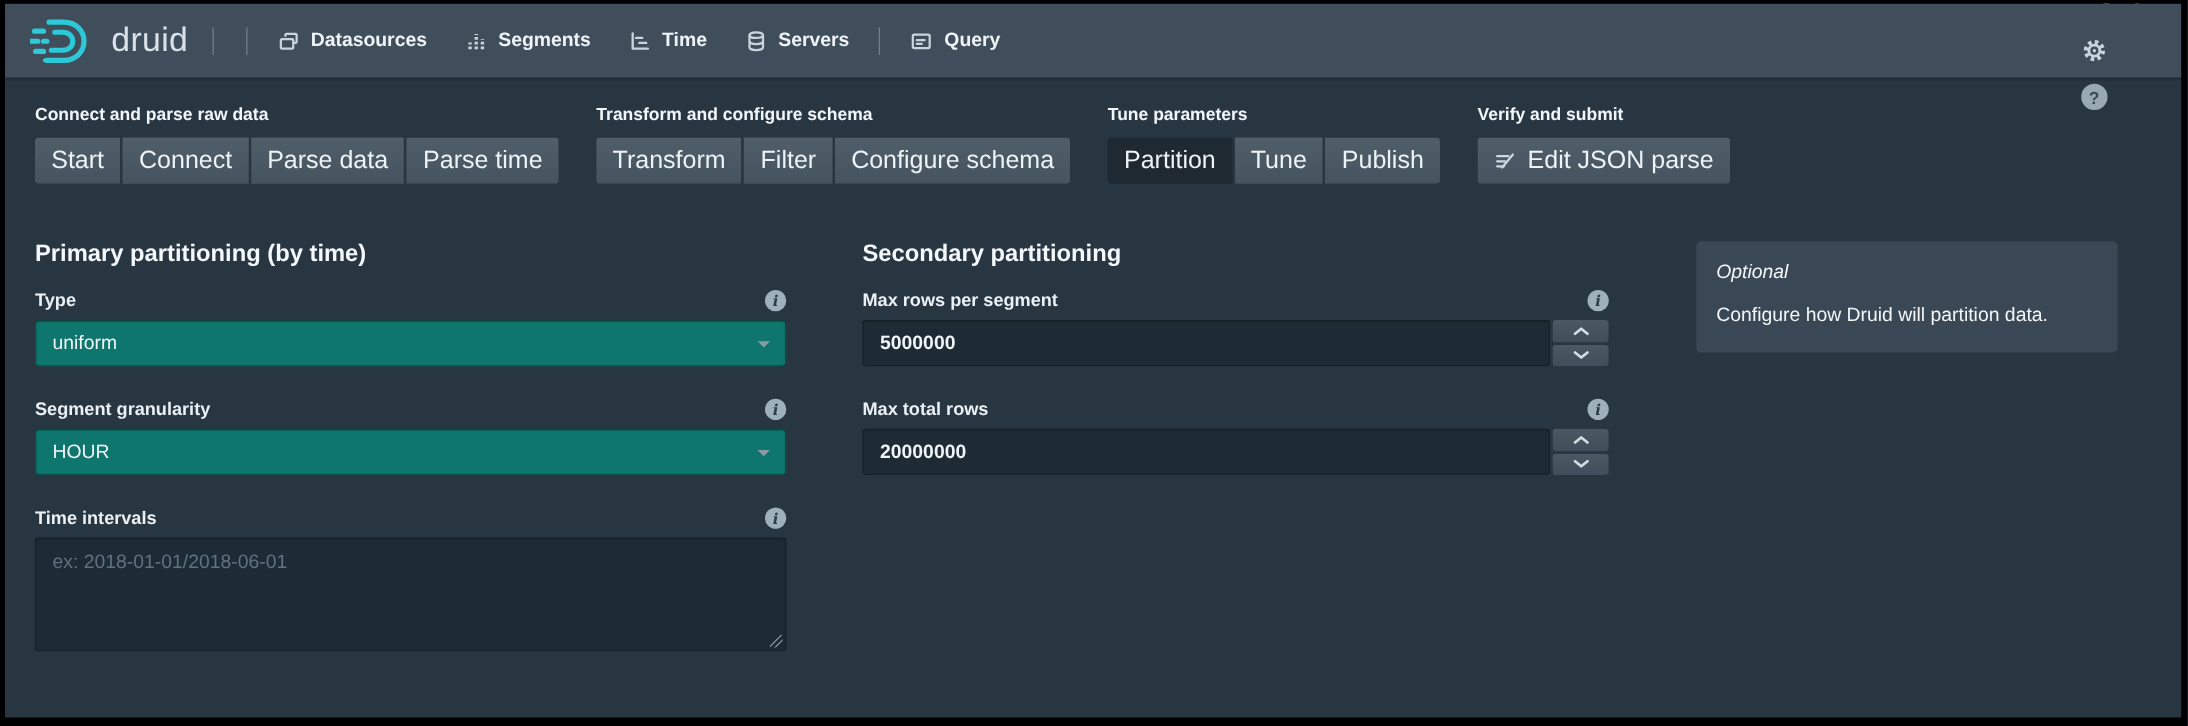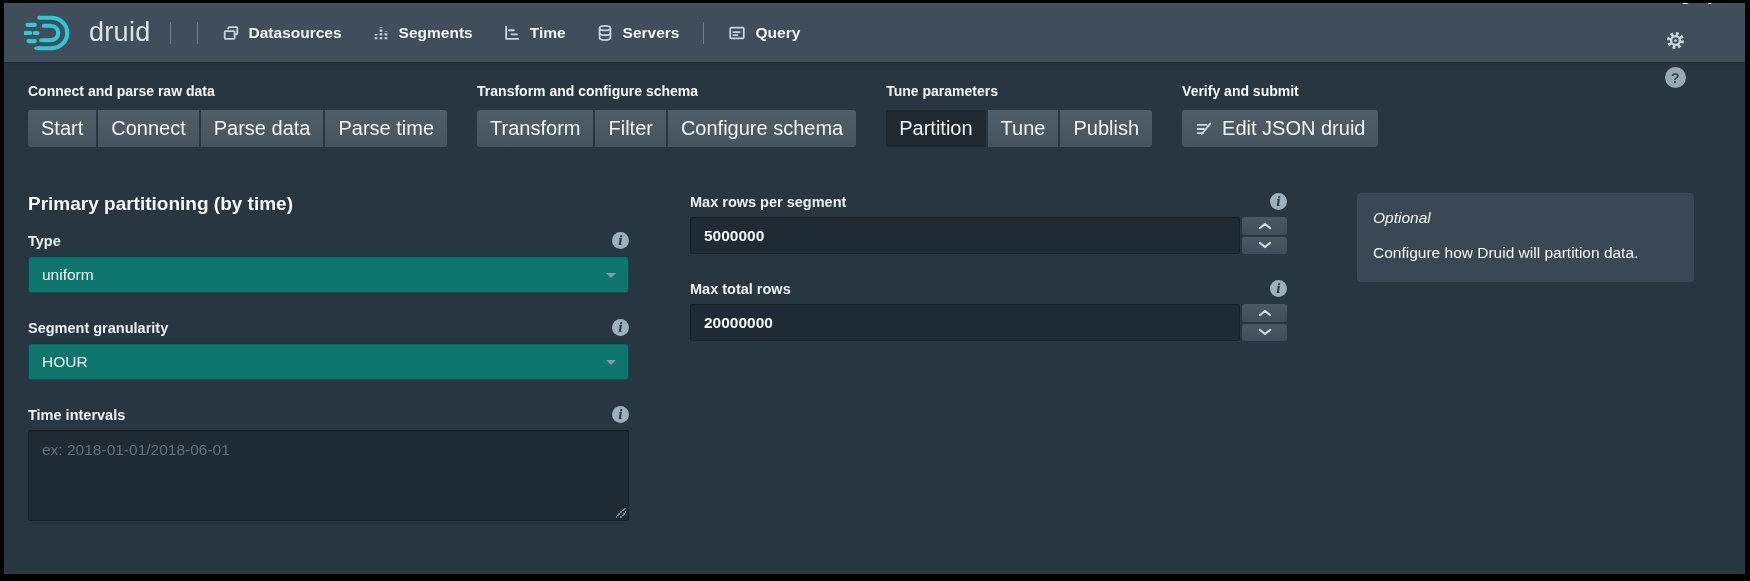--- a/index.html
+++ b/index.html
@@ -234,21 +234,21 @@
       <div class="btn-group">
         <div class="step-btn">
           <span class="bicon">
             <svg width="18" height="18" viewBox="0 0 20 20" fill="none" stroke="currentColor" stroke-width="2" stroke-linecap="round">
               <path d="M3 5.5 h10"></path>
               <path d="M3 10 h7"></path>
               <path d="M3 14.5 h6"></path>
               <path d="M7.5 15.5 L17 4"></path>
             </svg>
           </span>
-          <span>Edit JSON druid</span>
+          <span>Edit JSON parse</span>
         </div>
       </div>
     </div>
 
   </div>
 
   <div class="content">
 
     <div class="col-left">
       <div class="section-title">Primary partitioning (by time)</div>
@@ -287,20 +287,21 @@
             </span>
         </div>
         <div class="ta-wrap">
           <textarea class="ta" placeholder="ex: 2018-01-01/2018-06-01" style=""></textarea>
           <div class="resize-handle"></div>
         </div>
       </div>
     </div>
 
     <div class="col-right">
+      <div class="section-title">Secondary partitioning</div>
 
       <div class="field">
         <div class="field-head">
           <span class="field-label">Max rows per segment</span>
           <span class="info-icon">
               <span>i</span>
             </span>
         </div>
         <div class="num-row">
           <input type="text" class="text-input" value="5000000" style="">

